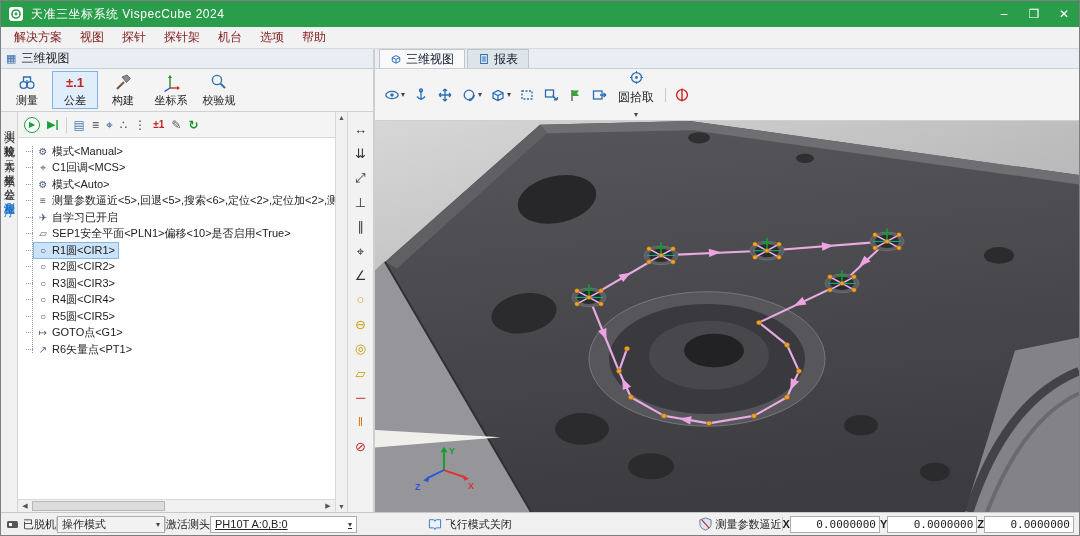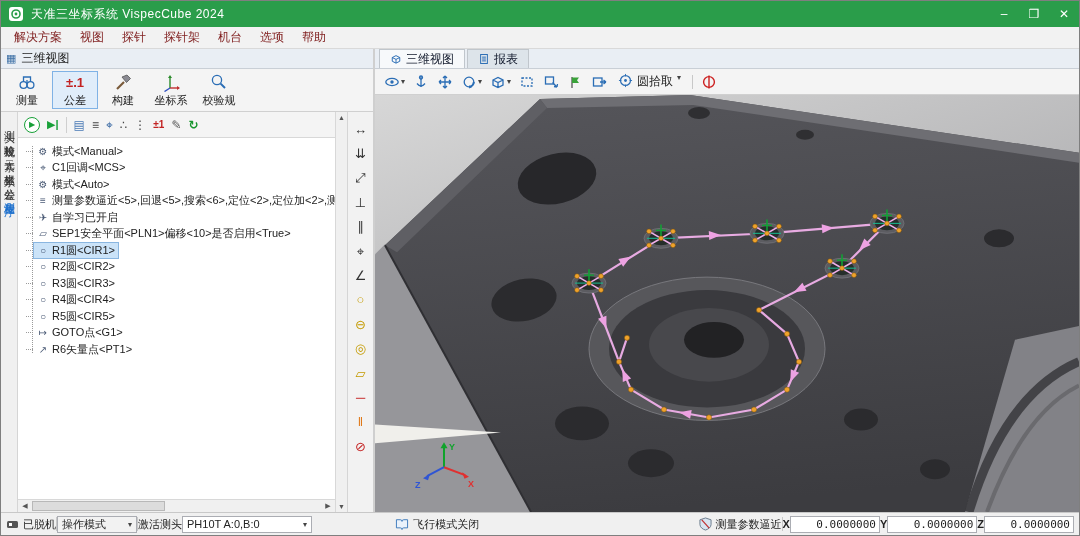--- a/index.html
+++ b/index.html
@@ -60,21 +60,21 @@
   .gdt{height:24.4px;font-size:13px;display:flex;align-items:center;line-height:1;}
 
   
   .right-panel{flex:1;display:flex;flex-direction:column;min-width:0;background:#f0f0f0;}
   .tab-row{flex:0 0 20px;background:#e9eef4;border-bottom:1px solid #c9cfd6;display:flex;align-items:flex-end;padding-left:4px;gap:2px;}
   .tab{display:flex;align-items:center;gap:4px;padding:0 10px;height:19px;font-size:12px;border:1px solid #c0c6cc;border-bottom:none;background:#dde4ea;color:#0f172a;}
   .tab.sel{background:#f7f9fb;}
   .view-toolbar{flex:0 0 26px;background:#f4f4f4;border-bottom:1px solid #d0d0d0;display:flex;align-items:center;gap:8px;padding:0 9px;}
   .vt-icon{display:flex;align-items:center;gap:1px;}
   .vt-dd{font-size:8px;color:#444;}
-  .circle-pick{display:flex;align-items:flex-start;gap:4px;font-size:12px;padding:1px 3px;}
+  .circle-pick{display:flex;align-items:center;gap:4px;font-size:12px;padding:1px 3px;flex-direction:column;}
   .viewport{flex:1;min-height:0;position:relative;}
   .viewport svg{display:block;}
 
   
   .statusbar{flex:0 0 23px;background:#f0f0f0;border-top:1px solid #c8c8c8;display:flex;align-items:center;gap:0;padding:0 5px;font-size:11px;}
   .sb-sep{width:1px;height:14px;background:#c8c8c8;}
   .sb-item{display:flex;align-items:center;gap:4px;}
   .combo{display:flex;align-items:center;gap:5px;border:1px solid #abadb3;background:#fff;height:17px;padding:0 4px;font-size:11px;}
   .combo.gray{background:#f2f2f2;}
   .dd{font-size:8px;color:#444;margin-left:auto;}
@@ -525,27 +525,27 @@
 
   <div class="statusbar">
     <span class="sb-item">
       <svg width="13" height="13" viewBox="0 0 13 13">
           <rect x="1" y="3" width="11" height="7" rx="1.5" fill="#555"></rect>
           <rect x="3" y="5" width="3" height="3" fill="#fff"></rect>
         </svg>
       <span>已脱机</span>
     </span>
     <span class="sb-sep"></span>
-    <span class="combo gray" style="width:80px;">
+    <span class="combo gray" style="width:108px;">
       <span>操作模式</span>
       <span class="dd">▾</span>
     </span>
     <span class="sb-sep"></span>
     <span>激活测头</span>
-    <span class="combo" style="width:130px;">
+    <span class="combo" style="width:147px;text-decoration:underline;">
       <span>PH10T A:0,B:0</span>
       <span class="dd">▾</span>
     </span>
     <span class="spacer-a"></span>
     <span class="sb-item">
       <svg width="14" height="12" viewBox="0 0 16 14">
           <path d="M1.5,2 h4.5 a2,2 0 0 1 2,2 a2,2 0 0 1 2,-2 h4.5 v9.5 h-4.5 a2,2 0 0 0 -2,2 a2,2 0 0 0 -2,-2 h-4.5 z" fill="#eaf2fb" stroke="#2a6db5" stroke-width="1"></path>
         </svg>
       <span>飞行模式关闭</span>
     </span>

